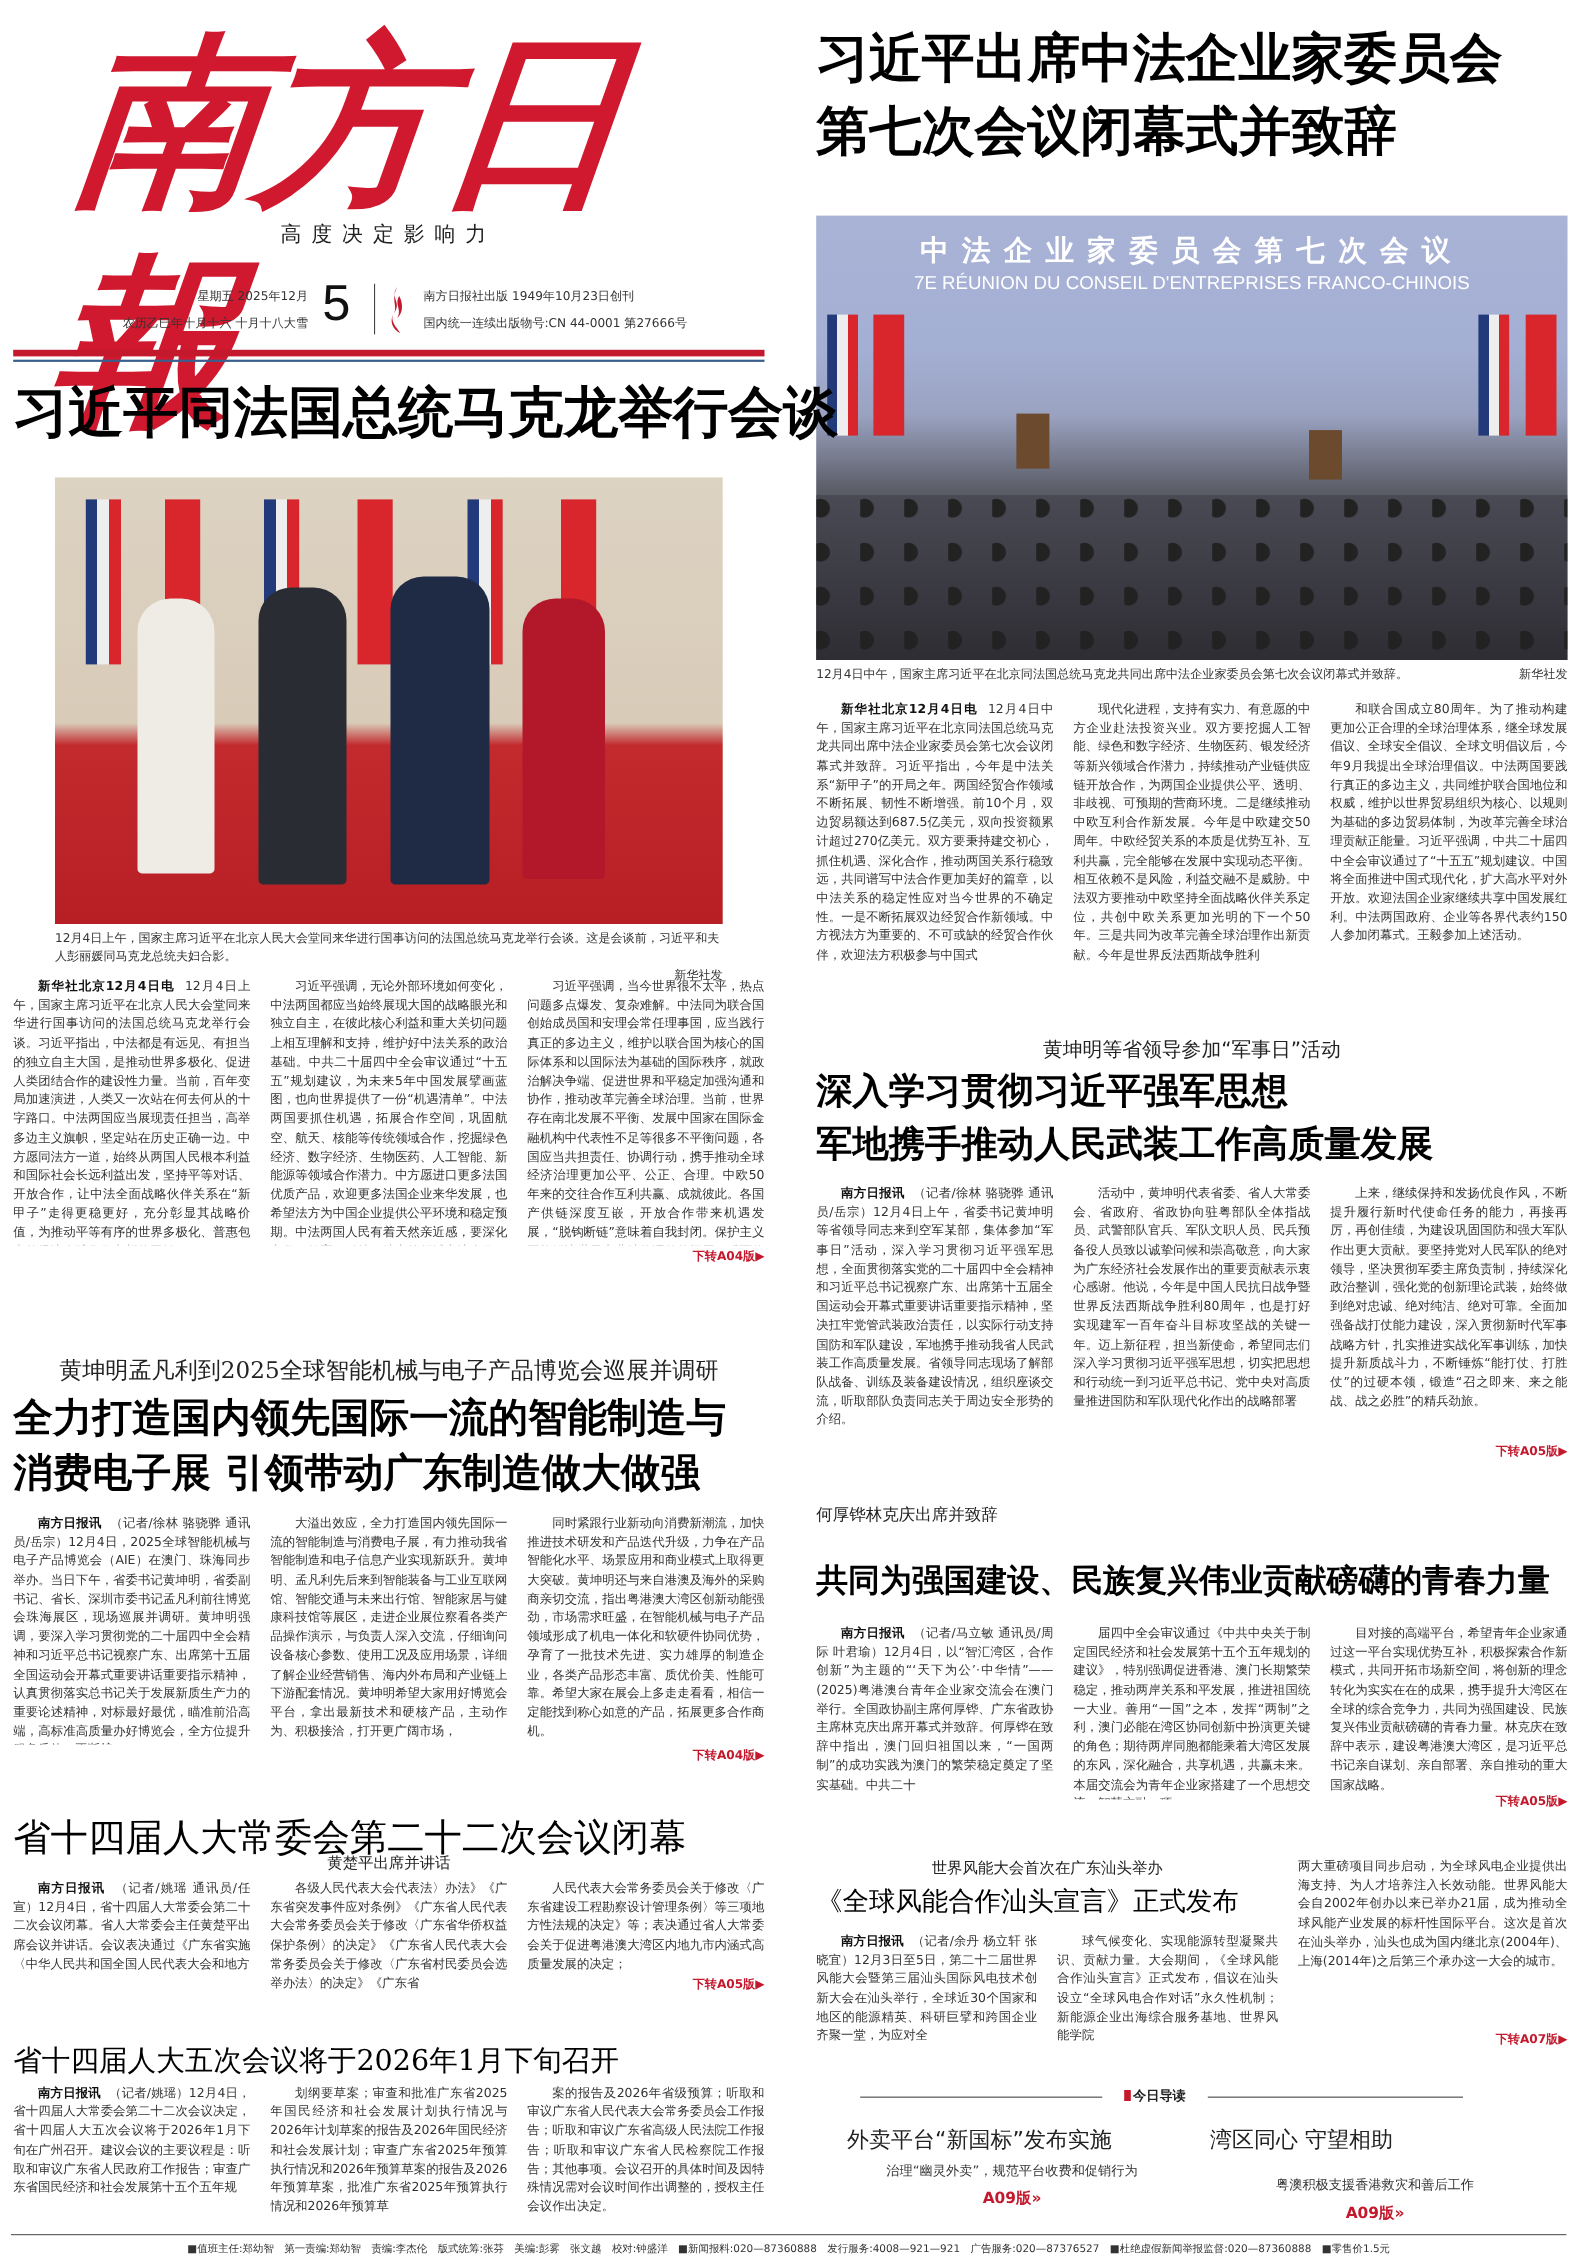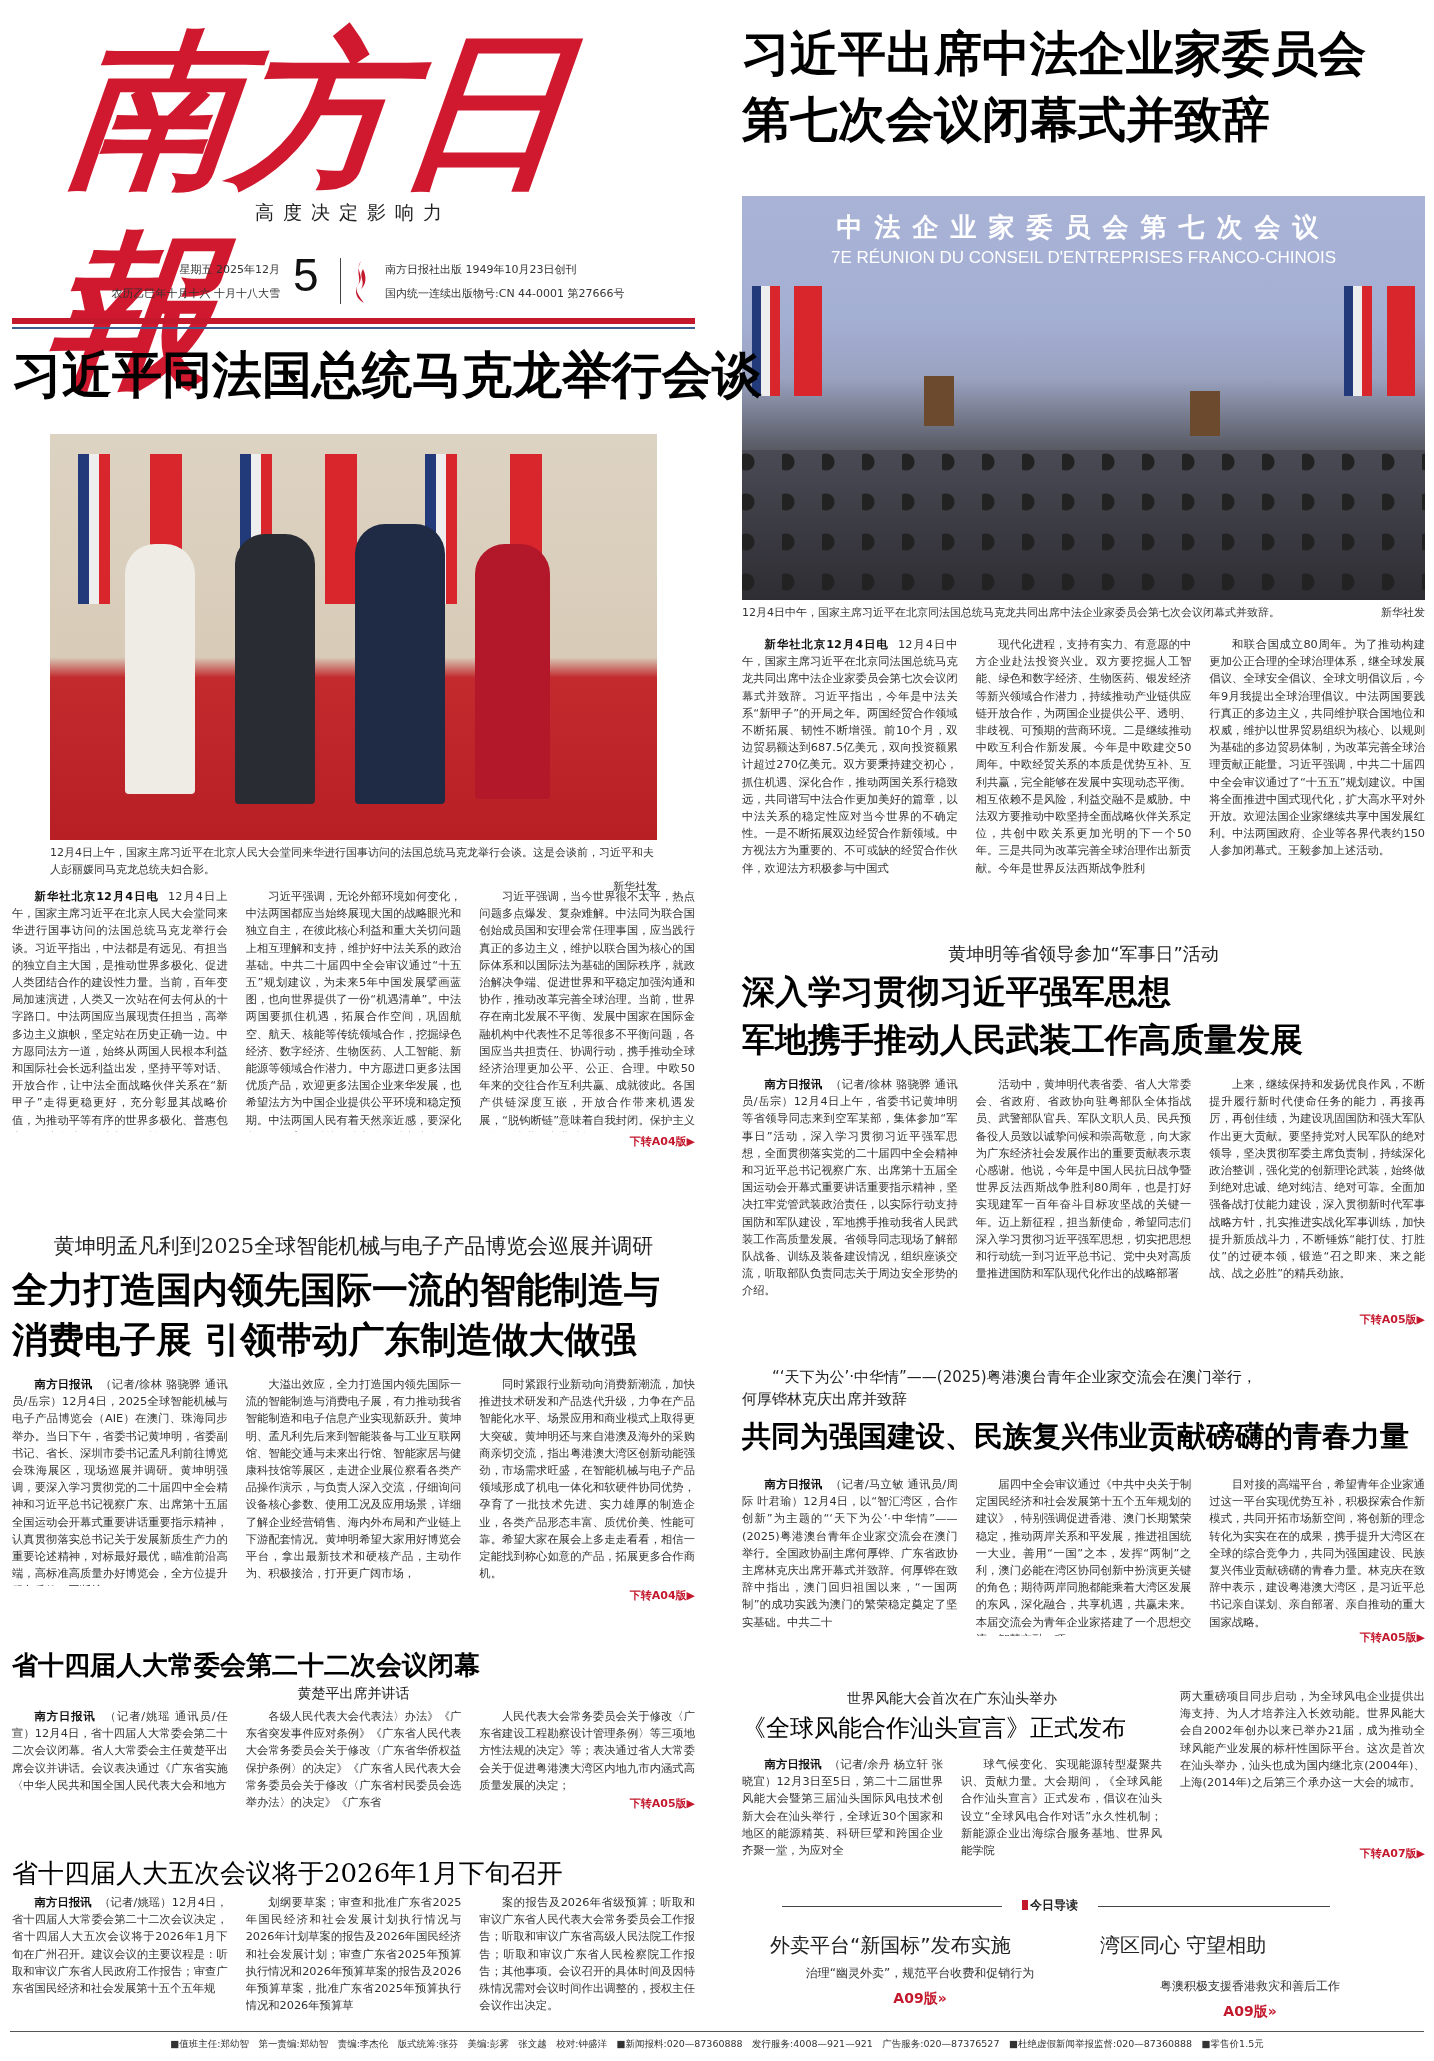--- a/index.html
+++ b/index.html
@@ -103,21 +103,21 @@
 <div class="abs kicker" style="left:12px;top:1232px;width:683px;font-size:21px">黄坤明孟凡利到2025全球智能机械与电子产品博览会巡展并调研</div>
 <div class="abs hl-xl" style="left:12px;top:1264px;width:683px;font-size:36px;line-height:50px">全力打造国内领先国际一流的智能制造与</div>
 <div class="abs hl-xl" style="left:12px;top:1314px;width:683px;font-size:36px;line-height:50px">消费电子展  引领带动广东制造做大做强</div>
 <div class="abs cols" style="left:12px;top:1376px;width:683px;height:210px">
   <p><span class="dateline">南方日报讯</span>&nbsp;&nbsp;<span>（记者/徐林 骆骁骅 通讯员/岳宗）12月4日，2025全球智能机械与电子产品博览会（AIE）在澳门、珠海同步举办。当日下午，省委书记黄坤明，省委副书记、省长、深圳市委书记孟凡利前往博览会珠海展区，现场巡展并调研。黄坤明强调，要深入学习贯彻党的二十届四中全会精神和习近平总书记视察广东、出席第十五届全国运动会开幕式重要讲话重要指示精神，认真贯彻落实总书记关于发展新质生产力的重要论述精神，对标最好最优，瞄准前沿高端，高标准高质量办好博览会，全方位提升服务质效，不断扩</span></p>
   <p>大溢出效应，全力打造国内领先国际一流的智能制造与消费电子展，有力推动我省智能制造和电子信息产业实现新跃升。黄坤明、孟凡利先后来到智能装备与工业互联网馆、智能交通与未来出行馆、智能家居与健康科技馆等展区，走进企业展位察看各类产品操作演示，与负责人深入交流，仔细询问设备核心参数、使用工况及应用场景，详细了解企业经营销售、海内外布局和产业链上下游配套情况。黄坤明希望大家用好博览会平台，拿出最新技术和硬核产品，主动作为、积极接洽，打开更广阔市场，</p>
   <p>同时紧跟行业新动向消费新潮流，加快推进技术研发和产品迭代升级，力争在产品智能化水平、场景应用和商业模式上取得更大突破。黄坤明还与来自港澳及海外的采购商亲切交流，指出粤港澳大湾区创新动能强劲，市场需求旺盛，在智能机械与电子产品领域形成了机电一体化和软硬件协同优势，孕育了一批技术先进、实力雄厚的制造企业，各类产品形态丰富、质优价美、性能可靠。希望大家在展会上多走走看看，相信一定能找到称心如意的产品，拓展更多合作商机。</p>
 </div>
 <div class="abs jump" style="left:560px;top:1588px;width:135px">下转A04版▶</div>
 
-<div class="abs hl-xl" style="left:12px;top:1648px;width:683px;font-size:26px;font-weight:bold">省十四届人大常委会第二十二次会议闭幕</div>
+<div class="abs hl-xl" style="left:12px;top:1648px;width:683px;font-size:34px;font-weight:normal">省十四届人大常委会第二十二次会议闭幕</div>
 <div class="abs kicker" style="left:12px;top:1685px;width:683px;font-size:14px;font-family:'DejaVu Sans',sans-serif">黄楚平出席并讲话</div>
 <div class="abs cols" style="left:12px;top:1708px;width:683px;height:106px">
   <p><span class="dateline">南方日报讯</span>&nbsp;&nbsp;<span>（记者/姚瑶 通讯员/任宣）12月4日，省十四届人大常委会第二十二次会议闭幕。省人大常委会主任黄楚平出席会议并讲话。会议表决通过《广东省实施〈中华人民共和国全国人民代表大会和地方</span></p>
   <p>各级人民代表大会代表法〉办法》《广东省突发事件应对条例》《广东省人民代表大会常务委员会关于修改〈广东省华侨权益保护条例〉的决定》《广东省人民代表大会常务委员会关于修改〈广东省村民委员会选举办法〉的决定》《广东省</p>
   <p>人民代表大会常务委员会关于修改〈广东省建设工程勘察设计管理条例〉等三项地方性法规的决定》等；表决通过省人大常委会关于促进粤港澳大湾区内地九市内涵式高质量发展的决定；</p>
 </div>
 <div class="abs jump" style="left:560px;top:1796px;width:135px">下转A05版▶</div>
 
 <div class="abs hl-xl" style="left:12px;top:1856px;width:683px;font-size:26px;font-weight:normal">省十四届人大五次会议将于2026年1月下旬召开</div>
 <div class="abs cols" style="left:12px;top:1894px;width:683px;height:124px">
@@ -130,21 +130,20 @@
 <div class="abs hl-xl" style="left:742px;top:968px;width:683px;font-size:33px;line-height:48px">深入学习贯彻习近平强军思想</div>
 <div class="abs hl-xl" style="left:742px;top:1016px;width:683px;font-size:33px;line-height:48px">军地携手推动人民武装工作高质量发展</div>
 <div class="abs cols" style="left:742px;top:1076px;width:683px;height:236px">
   <p><span class="dateline">南方日报讯</span>&nbsp;&nbsp;<span>（记者/徐林 骆骁骅 通讯员/岳宗）12月4日上午，省委书记黄坤明等省领导同志来到空军某部，集体参加“军事日”活动，深入学习贯彻习近平强军思想，全面贯彻落实党的二十届四中全会精神和习近平总书记视察广东、出席第十五届全国运动会开幕式重要讲话重要指示精神，坚决扛牢党管武装政治责任，以实际行动支持国防和军队建设，军地携手推动我省人民武装工作高质量发展。省领导同志现场了解部队战备、训练及装备建设情况，组织座谈交流，听取部队负责同志关于周边安全形势的介绍。</span></p>
   <p>活动中，黄坤明代表省委、省人大常委会、省政府、省政协向驻粤部队全体指战员、武警部队官兵、军队文职人员、民兵预备役人员致以诚挚问候和崇高敬意，向大家为广东经济社会发展作出的重要贡献表示衷心感谢。他说，今年是中国人民抗日战争暨世界反法西斯战争胜利80周年，也是打好实现建军一百年奋斗目标攻坚战的关键一年。迈上新征程，担当新使命，希望同志们深入学习贯彻习近平强军思想，切实把思想和行动统一到习近平总书记、党中央对高质量推进国防和军队现代化作出的战略部署</p>
   <p>上来，继续保持和发扬优良作风，不断提升履行新时代使命任务的能力，再接再厉，再创佳绩，为建设巩固国防和强大军队作出更大贡献。要坚持党对人民军队的绝对领导，坚决贯彻军委主席负责制，持续深化政治整训，强化党的创新理论武装，始终做到绝对忠诚、绝对纯洁、绝对可靠。全面加强备战打仗能力建设，深入贯彻新时代军事战略方针，扎实推进实战化军事训练，加快提升新质战斗力，不断锤炼“能打仗、打胜仗”的过硬本领，锻造“召之即来、来之能战、战之必胜”的精兵劲旅。</p>
 </div>
 <div class="abs jump" style="left:1290px;top:1312px;width:135px">下转A05版▶</div>
 
 <div class="abs" style="left:742px;top:1366px;width:683px;font-family:'DejaVu Sans',sans-serif;font-size:15px;line-height:22px;color:#222">
-  <div style="text-indent:2em">“‘天下为公’·中华情”——(2025)粤港澳台青年企业家交流会在澳门举行，</div>
   <div>何厚铧林克庆出席并致辞</div>
 </div>
 <div class="abs hl-xl" style="left:742px;top:1414px;width:683px;font-size:29px;line-height:44px">共同为强国建设、民族复兴伟业贡献磅礴的青春力量</div>
 <div class="abs cols" style="left:742px;top:1476px;width:683px;height:160px">
   <p><span class="dateline">南方日报讯</span>&nbsp;&nbsp;<span>（记者/马立敏 通讯员/周际 叶君瑜）12月4日，以“智汇湾区，合作创新”为主题的“‘天下为公’·中华情”——(2025)粤港澳台青年企业家交流会在澳门举行。全国政协副主席何厚铧、广东省政协主席林克庆出席开幕式并致辞。何厚铧在致辞中指出，澳门回归祖国以来，“一国两制”的成功实践为澳门的繁荣稳定奠定了坚实基础。中共二十</span></p>
   <p>届四中全会审议通过《中共中央关于制定国民经济和社会发展第十五个五年规划的建议》，特别强调促进香港、澳门长期繁荣稳定，推动两岸关系和平发展，推进祖国统一大业。善用“一国”之本，发挥“两制”之利，澳门必能在湾区协同创新中扮演更关键的角色；期待两岸同胞都能乘着大湾区发展的东风，深化融合，共享机遇，共赢未来。本届交流会为青年企业家搭建了一个思想交流、智慧交融、项</p>
   <p>目对接的高端平台，希望青年企业家通过这一平台实现优势互补，积极探索合作新模式，共同开拓市场新空间，将创新的理念转化为实实在在的成果，携手提升大湾区在全球的综合竞争力，共同为强国建设、民族复兴伟业贡献磅礴的青春力量。林克庆在致辞中表示，建设粤港澳大湾区，是习近平总书记亲自谋划、亲自部署、亲自推动的重大国家战略。</p>
 </div>
 <div class="abs jump" style="left:1290px;top:1630px;width:135px">下转A05版▶</div>
 

